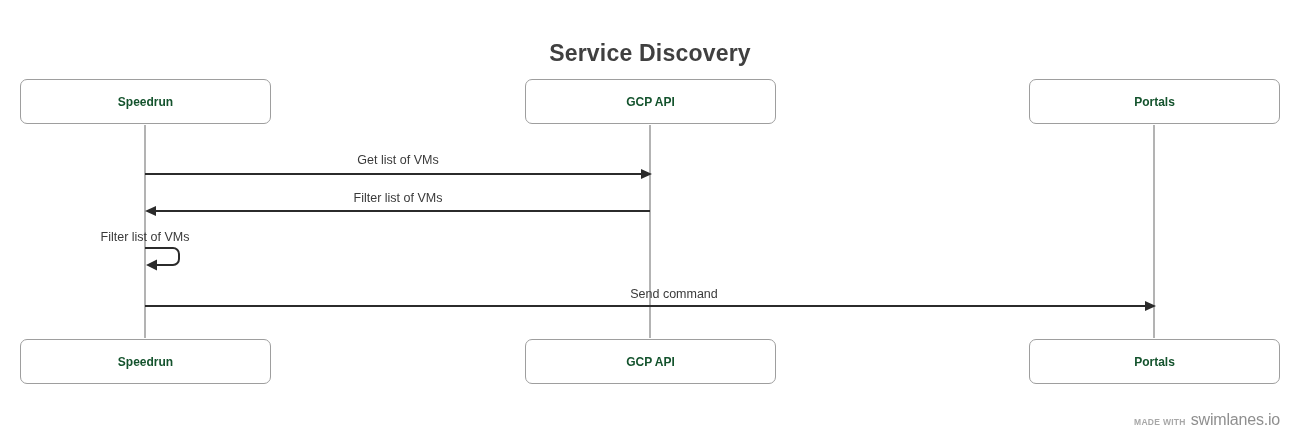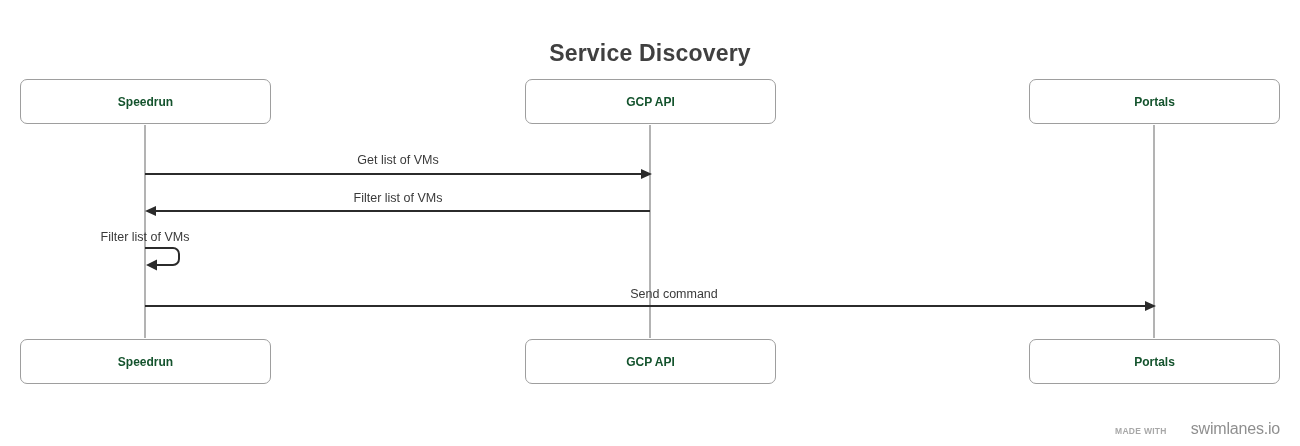--- a/index.html
+++ b/index.html
@@ -77,38 +77,37 @@
   }
   .arrowhead.left {
     border-right: 11px solid #2b2b2b;
   }
   .selfmsg {
     position: absolute;
   }
   .footer {
     position: absolute;
     right: 20px;
-    bottom: 8px;
+    bottom: 17px;
     display: flex;
     align-items: flex-end;
     gap: 5px;
   }
   .footer-made {
     font-size: 8.5px;
     font-weight: bold;
     letter-spacing: 0.3px;
     color: #a8a8a8;
     text-transform: uppercase;
     padding-bottom: 2px;
   }
   .footer-brand {
     font-size: 16px;
     color: #8f8f8f;
     letter-spacing: -0.2px;
-    margin-left: 19px;
   }
 </style>
 </head>
 <body>
 
 <div id="canvas">
 
   <div id="diagram-title">Service Discovery</div>
 
   <div class="lifeline" style="left:144px; top:125px; height:213px;"></div>

